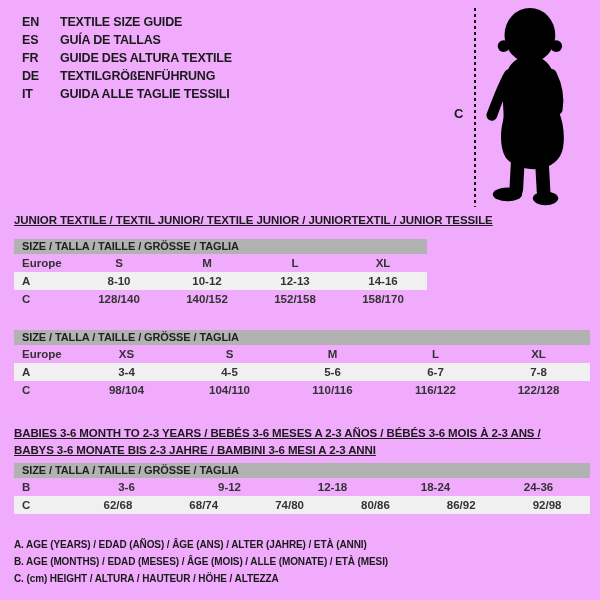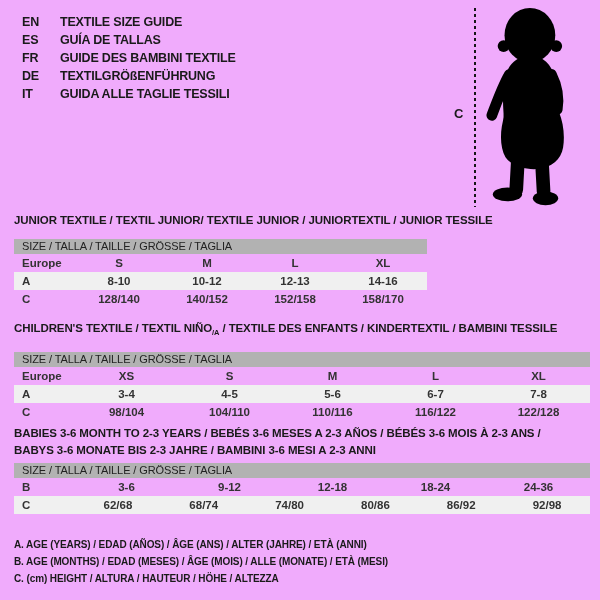--- a/index.html
+++ b/index.html
@@ -13,24 +13,24 @@
     font-weight:700;font-size:12.5px;letter-spacing:-0.2px;}
   
   .figure-area{position:absolute;top:0;left:440px;width:160px;height:215px;}
   .dash-line{position:absolute;left:34px;top:8px;width:2px;height:199px;
     background:repeating-linear-gradient(to bottom,#161616 0 3px,transparent 3px 6px);}
   .figure-c{position:absolute;left:14px;top:106px;font-weight:700;font-size:13px;}
   .baby-svg{position:absolute;left:36px;top:6px;}
   
   .tbl{position:absolute;left:14px;}
   .tbl-title{font-weight:700;font-size:11.5px;letter-spacing:-0.1px;line-height:16.5px;
-    white-space:nowrap;}
+    white-space:nowrap;text-decoration:underline;}
   .tbl-title .subtxt{font-size:7.5px;vertical-align:sub;}
   .size-bar{margin-top:10px;height:15px;line-height:15px;background:#b2b2b2;
-    color:#222;font-weight:400;font-size:11px;padding-left:8px;letter-spacing:-0.1px;}
+    color:#222;font-weight:700;font-size:11px;padding-left:8px;letter-spacing:-0.1px;}
   .size-bar.tight{margin-top:5px;}
   .trow{display:flex;height:18px;line-height:18px;font-size:11.5px;color:#333;font-weight:bold;}
   .trow.shaded{background:#f0f0f0;}
   .tlabel{width:61px;padding-left:8px;box-sizing:border-box;text-align:left;}
   .tcell{flex:1;text-align:center;}
   
   .footnotes{position:absolute;top:536px;left:14px;font-weight:700;font-size:10px;
     line-height:17px;letter-spacing:-0.1px;white-space:nowrap;}
   #t1{top:212px;width:413px;}
   #t2{top:320px;width:576px;}
@@ -45,21 +45,21 @@
     <div class="lang-row">
       <span>EN</span>
       <span>TEXTILE SIZE GUIDE</span>
     </div>
     <div class="lang-row">
       <span>ES</span>
       <span>GUÍA DE TALLAS</span>
     </div>
     <div class="lang-row">
       <span>FR</span>
-      <span>GUIDE DES BAMBINI TEXTILE</span>
+      <span>GUIDE DES ALTURA TEXTILE</span>
     </div>
     <div class="lang-row">
       <span>DE</span>
       <span>TEXTILGRÖßENFÜHRUNG</span>
     </div>
     <div class="lang-row">
       <span>IT</span>
       <span>GUIDA ALLE TAGLIE TESSILI</span>
     </div>
   </div>
@@ -104,21 +104,20 @@
           <div class="tlabel">C</div>
           <div class="tcell">128/140</div>
           <div class="tcell">140/152</div>
           <div class="tcell">152/158</div>
           <div class="tcell">158/170</div>
         </div>
       </div>
   </section>
 
   <section class="tbl" id="t2">
-    <div class="tbl-title"><span>CHILDREN'S TEXTILE / TEXTIL NIÑO</span><span class="subtxt">/A</span><span> / TEXTILE DES ENFANTS / KINDERTEXTIL / BAMBINI TESSILE</span></div>
     <div class="size-bar">SIZE / TALLA / TAILLE / GRÖSSE / TAGLIA</div>
     <div>
         <div class="trow">
           <div class="tlabel">Europe</div>
           <div class="tcell">XS</div>
           <div class="tcell">S</div>
           <div class="tcell">M</div>
           <div class="tcell">L</div>
           <div class="tcell">XL</div>
         </div>

